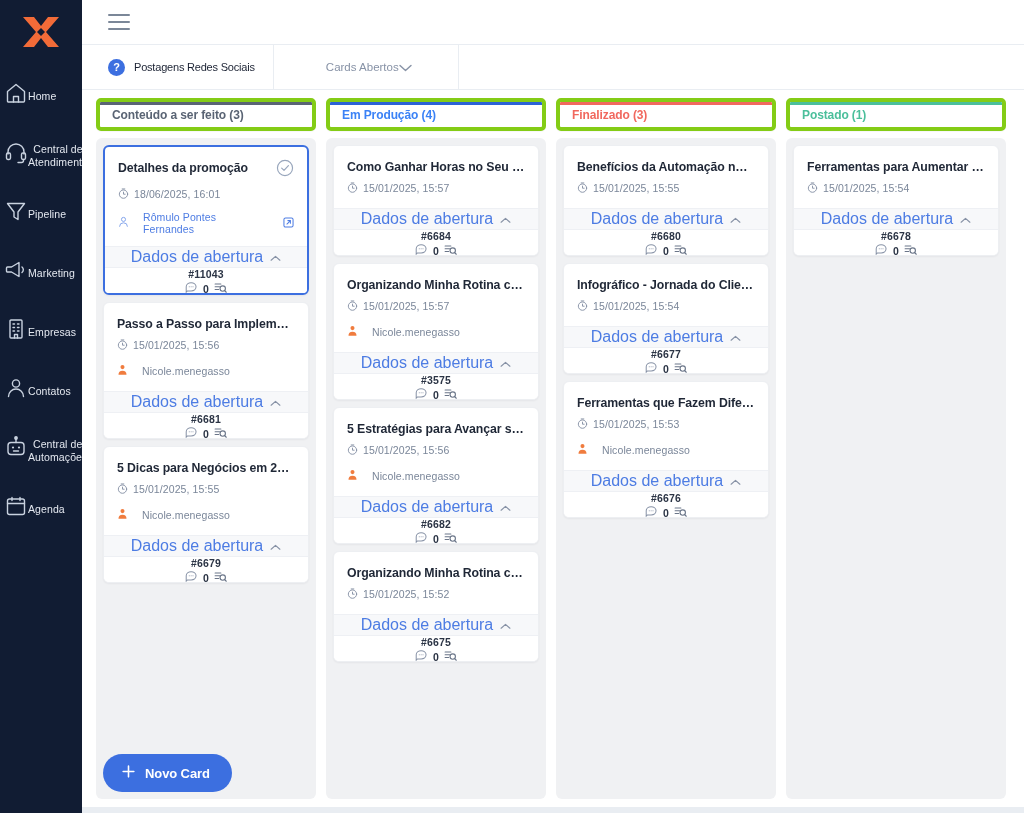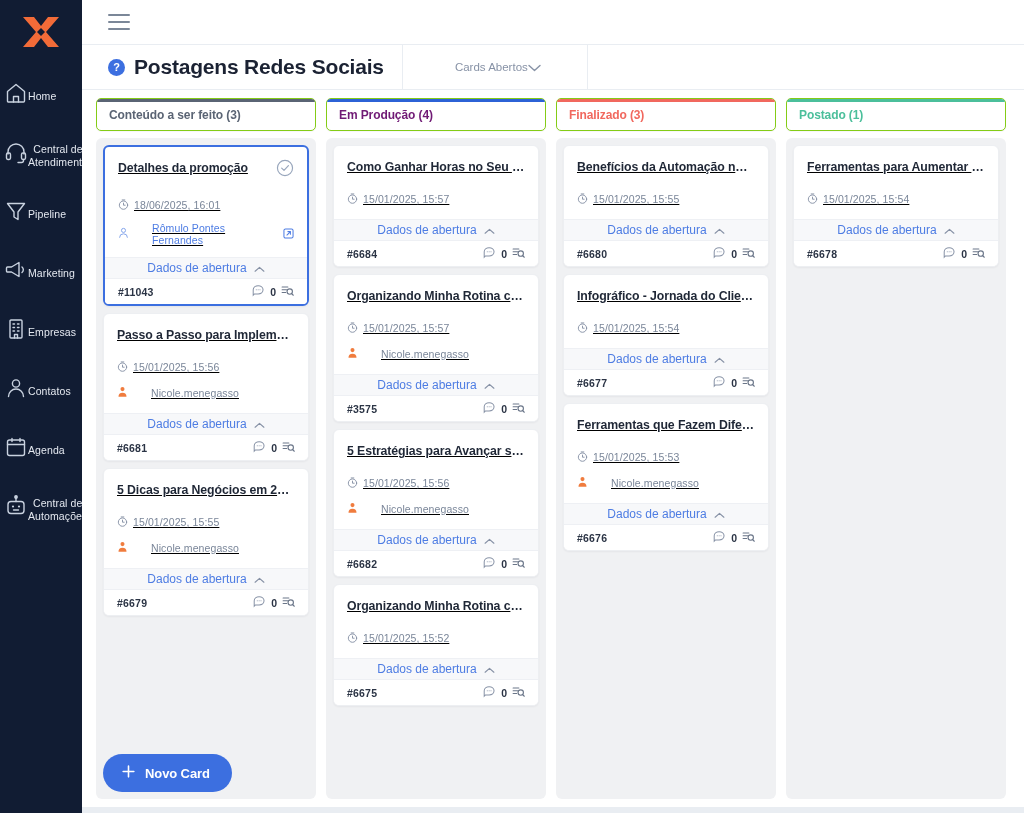--- a/index.html
+++ b/index.html
@@ -54,41 +54,41 @@
     display:flex; align-items:center; gap:9px;
     padding: 0 18px 0 26px;
     border-right: 1px solid #E9EDF2;
   }
   .help-badge {
     width:17px; height:17px; border-radius:50%;
     background:#3C6FE0; color:#fff; font-size:11px; font-weight:bold;
     display:flex; align-items:center; justify-content:center;
     line-height:1;
   }
-  .board-title { font-size:21px; font-weight:bold; color:#1B2233; letter-spacing:-.2px; }
+  .board-title { font-size:11px; font-weight:normal; color:#1B2233; letter-spacing:-.2px; }
   .filter-cell {
     display:flex; align-items:center; justify-content:center;
     width: 185px; padding: 0 16px 0 22px;
     border-right: 1px solid #E9EDF2;
     cursor:pointer;
   }
   .filter-label { font-size: 11.5px; color:#8792A6; }
   .chev { color:#8792A6; }
 
   
   .board-wrap { flex:1 1 auto; background:#fff; padding: 8px 8px 8px 14px; overflow:hidden; }
   .board {
     display:flex; gap: 10px; height: 100%;
   }
   .column {
     width: 220px; flex: 0 0 220px;
     display:flex; flex-direction:column; min-height:0;
   }
   .col-header {
-    background:#fff; border:1px solid #84cc16; border-radius:5px;
+    background:#fff; border:4px solid #84cc16; border-radius:5px;
     height: 33px; display:flex; align-items:center; padding-left: 12px;
     position:relative; overflow:hidden; flex:0 0 33px;
     box-shadow: 0 1px 1px rgba(16,24,40,.03);
   }
   .col-header::before {
     content:""; position:absolute; top:0; left:0; right:0; height:3px;
   }
   .col-title { font-size: 12px; font-weight:bold; letter-spacing:-.1px; }
   .col-body {
     margin-top: 7px;
@@ -98,42 +98,42 @@
     display:flex; flex-direction:column; gap:7px;
     overflow:hidden;
   }
 
   .card {
     background:#fff; border-radius:6px; border:1px solid #EDEFF2;
     box-shadow: 0 1px 2px rgba(16,24,40,.05);
     overflow:hidden; cursor:pointer; flex: 0 0 auto;
   }
   .card.selected { border: 2px solid #3C6FE0; }
-  .card-inner { padding: 13px 13px 0 13px; text-decoration: underline; }
+  .card-inner { padding: 13px 13px 0 13px; }
   .card-title-row { display:flex; align-items:flex-start; justify-content:space-between; gap:6px; }
   .card-title {
     font-size: 12.3px; font-weight: bold; color:#1F2736; line-height:16px;
     letter-spacing:-.1px; white-space:nowrap; overflow:hidden; text-overflow:ellipsis;
   }
   .check-circle { flex:0 0 auto; margin-top:-1px; }
-  .card-meta { display:flex; align-items:center; gap:5px; margin-top:15px; }
+  .card-meta { display:flex; align-items:center; gap:5px; margin-top:4px; }
   .card-meta-text { font-size:10.5px; color:#7A8699; letter-spacing:.1px; }
-  .card-user { display:flex; align-items:center; gap:23px; margin-top:8px; }
+  .card-user { display:flex; align-items:center; gap:14px; margin-top:8px; }
   .card-user-text { font-size:10.5px; color:#7A8699; letter-spacing:.1px; }
   .card-user-text.link { color:#4D7CE3; }
   .ext-link { margin-left:2px; }
   .accordion {
     margin: 11px 0 0 0; background:#F7F8FA;
     border-top:1px solid #EEF0F4; border-bottom:1px solid #EEF0F4;
     height: 22px; display:flex; align-items:center; justify-content:center; gap:7px;
   }
-  .accordion-label { font-size:12px; color:#4D7CE3; }
+  .accordion-label { font-size:16px; color:#4D7CE3; }
   .card-footer {
     height: 25px; display:flex; align-items:center; justify-content:space-between;
-    padding: 0 13px; background:#fff;
+    padding: 0 13px; background:#fff;flex-direction:column;
   }
   .card-id { font-size:10.5px; font-weight:bold; color:#2B3445; letter-spacing:.2px; }
   .footer-icons { display:flex; align-items:center; gap:5px; }
   .count { font-size:10.5px; font-weight:bold; color:#2B3445; }
 
   .new-card-wrap { margin-top:auto; padding-top: 8px; }
   .new-card-btn {
     background:#3C6FE0; color:#fff; border:none; border-radius:22px;
     height: 38px; padding: 0 22px 0 18px; display:inline-flex; align-items:center; gap:9px;
     font-size: 13px; font-weight:bold; font-family:"Liberation Sans", sans-serif;
@@ -206,39 +206,39 @@
             <svg width="24" height="24" viewBox="0 0 24 24" fill="none" stroke="#C9D2E0" stroke-width="1.4" stroke-linecap="round" stroke-linejoin="round">
               <circle cx="12" cy="7.5" r="3.6"></circle>
               <path d="M4.5 20.5 a7.5 7.5 0 0 1 15 0"></path>
             </svg>
           </span>
           <span class="nav-label">Contatos</span>
         </div>
         <div class="nav-item">
           <span class="nav-icon">
             <svg width="24" height="24" viewBox="0 0 24 24" fill="none" stroke="#C9D2E0" stroke-width="1.4" stroke-linecap="round" stroke-linejoin="round">
-              <rect x="3.5" y="5" width="17" height="15.5" rx="2"></rect>
-              <path d="M3.5 9.5 h17"></path>
-              <path d="M8 3.5 v3M16 3.5 v3"></path>
-            </svg>
-          </span>
-          <span class="nav-label">Agenda</span>
-        </div>
-        <div class="nav-item">
-          <span class="nav-icon">
-            <svg width="24" height="24" viewBox="0 0 24 24" fill="none" stroke="#C9D2E0" stroke-width="1.4" stroke-linecap="round" stroke-linejoin="round">
               <rect x="4" y="7.5" width="16" height="12" rx="3"></rect>
               <path d="M12 3.5 v4"></path>
               <circle cx="12" cy="3" r="1.2" fill="#C9D2E0"></circle>
               <circle cx="9" cy="12.5" r="1.1" fill="#C9D2E0" stroke="none"></circle>
               <circle cx="15" cy="12.5" r="1.1" fill="#C9D2E0" stroke="none"></circle>
               <path d="M9.5 16 h5"></path>
             </svg>
           </span>
           <span class="nav-label">Central de Automações</span>
+        </div>
+        <div class="nav-item">
+          <span class="nav-icon">
+            <svg width="24" height="24" viewBox="0 0 24 24" fill="none" stroke="#C9D2E0" stroke-width="1.4" stroke-linecap="round" stroke-linejoin="round">
+              <rect x="3.5" y="5" width="17" height="15.5" rx="2"></rect>
+              <path d="M3.5 9.5 h17"></path>
+              <path d="M8 3.5 v3M16 3.5 v3"></path>
+            </svg>
+          </span>
+          <span class="nav-label">Agenda</span>
         </div>
       </div>
   </nav>
 
   <div class="main">
 
     <div class="topbar">
       <div class="hamburger">
         <span></span>
           <span></span>
@@ -417,21 +417,21 @@
                   <span><svg width="15" height="15" viewBox="0 0 16 16" fill="none" stroke="#fff" stroke-width="1.7" stroke-linecap="round">
                       <path d="M8 2.3 V13.7 M2.3 8 H13.7"></path>
                     </svg></span>
                   <span>Novo Card</span>
                 </button></div>
             </div>
           </div>
           <div class="column">
             <div class="col-header" style="--bar:#2C62D6">
               <div style="position: absolute; top: 0px; left: 0px; right: 0px; height: 3px; background: rgb(44, 98, 214);"></div>
-              <span class="col-title" style="color:#701a75">Em Produção (4)</span>
+              <span class="col-title" style="color:#3b82f6">Em Produção (4)</span>
             </div>
             <div class="col-body">
               <div class="card">
                 <div class="card-inner">
                   <div class="card-title-row">
                     <div class="card-title">Como Ganhar Horas no Seu Dia</div>
                   </div>
                   <div class="card-meta">
                     <span><svg width="11" height="11" viewBox="0 0 14 14" fill="none" stroke="#8792A6" stroke-width="1.2" stroke-linecap="round">
                         <circle cx="7" cy="7.8" r="5.3"></circle>

